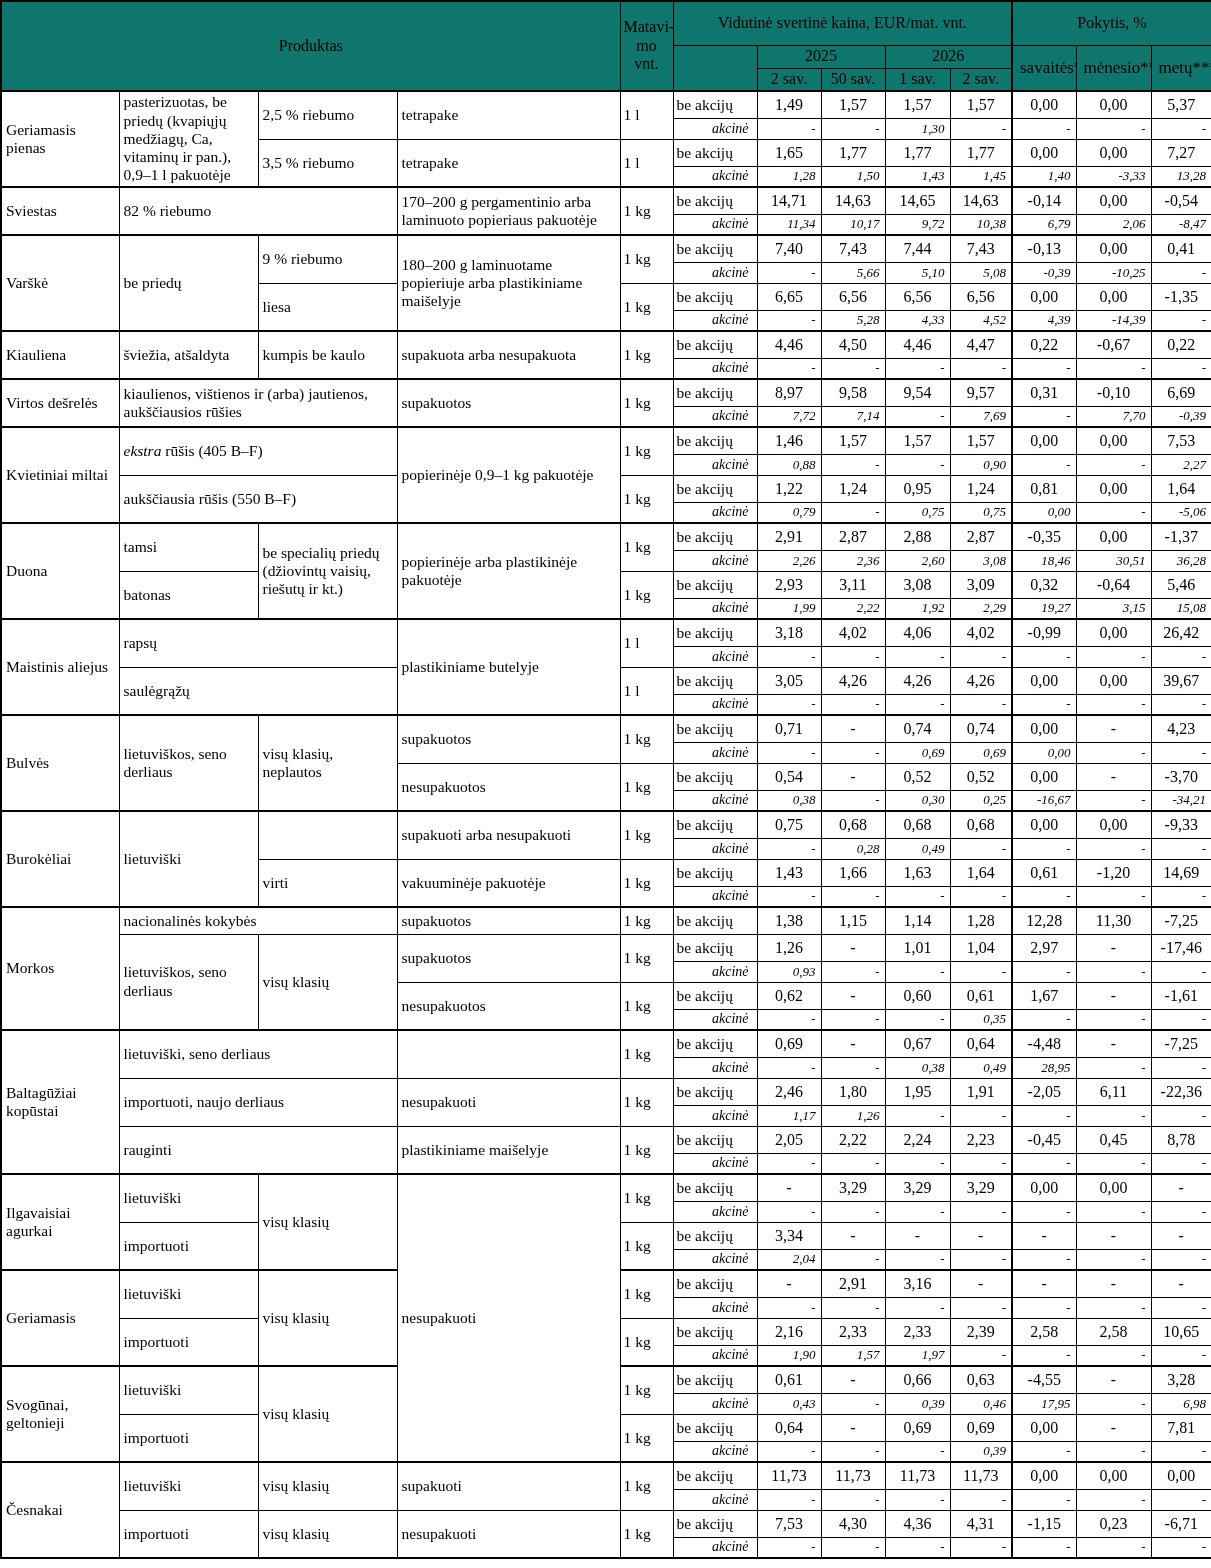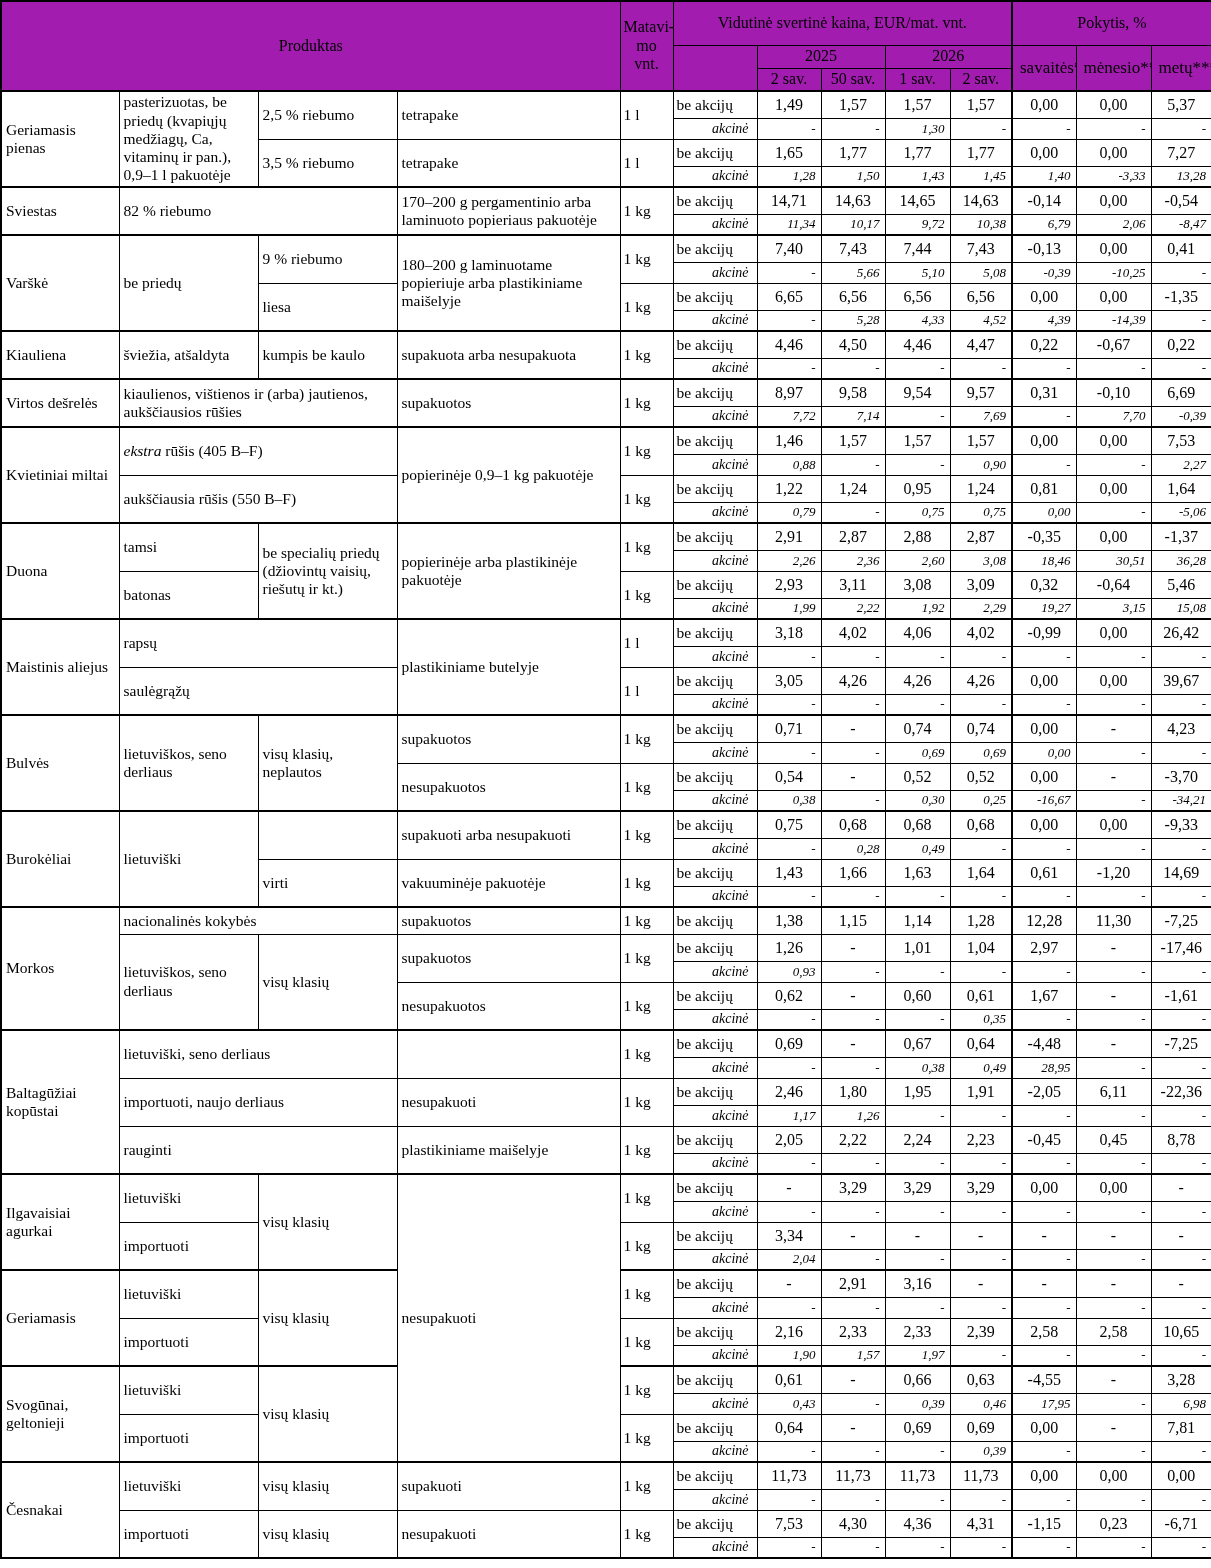--- a/index.html
+++ b/index.html
@@ -1,20 +1,20 @@
 <!DOCTYPE html>
 <html lang="lt"><head>
 <meta charset="utf-8">
 <style>
   html,body{margin:0;padding:0;background:#fff;}
   .wrap{width:1211px;}
   table{border-collapse:collapse;table-layout:fixed;width:1211px;border:2px solid #000;
         font-family:"Liberation Serif","DejaVu Serif",serif;color:#000;}
   th,td{border:1px solid #000;box-sizing:border-box;padding:0 3px;font-weight:normal;overflow:hidden;}
-  thead th{background:#a21caf;text-align:center;vertical-align:middle;font-size:16px;line-height:1.15;}
+  thead th{background:#0f766e;text-align:center;vertical-align:middle;font-size:16px;line-height:1.15;}
   thead tr.h1{height:44px;}
   thead tr.h2{height:23px;}
   thead tr.h3{height:23px;}
   thead th.small{font-size:17px;padding:0 7px;}
   tbody tr.gs > td{border-top:2px solid #000;}
   tbody tr.row-be{height:27px;}
   tbody tr.row-akc{height:21px;}
   td.prod,td.desc{text-align:left;vertical-align:middle;font-size:15.5px;line-height:1.18;padding:1px 4px;}
   td.unit{text-align:left;vertical-align:middle;font-size:15.5px;}
   td.lblbe{font-size:15.5px;text-align:left;vertical-align:middle;}

